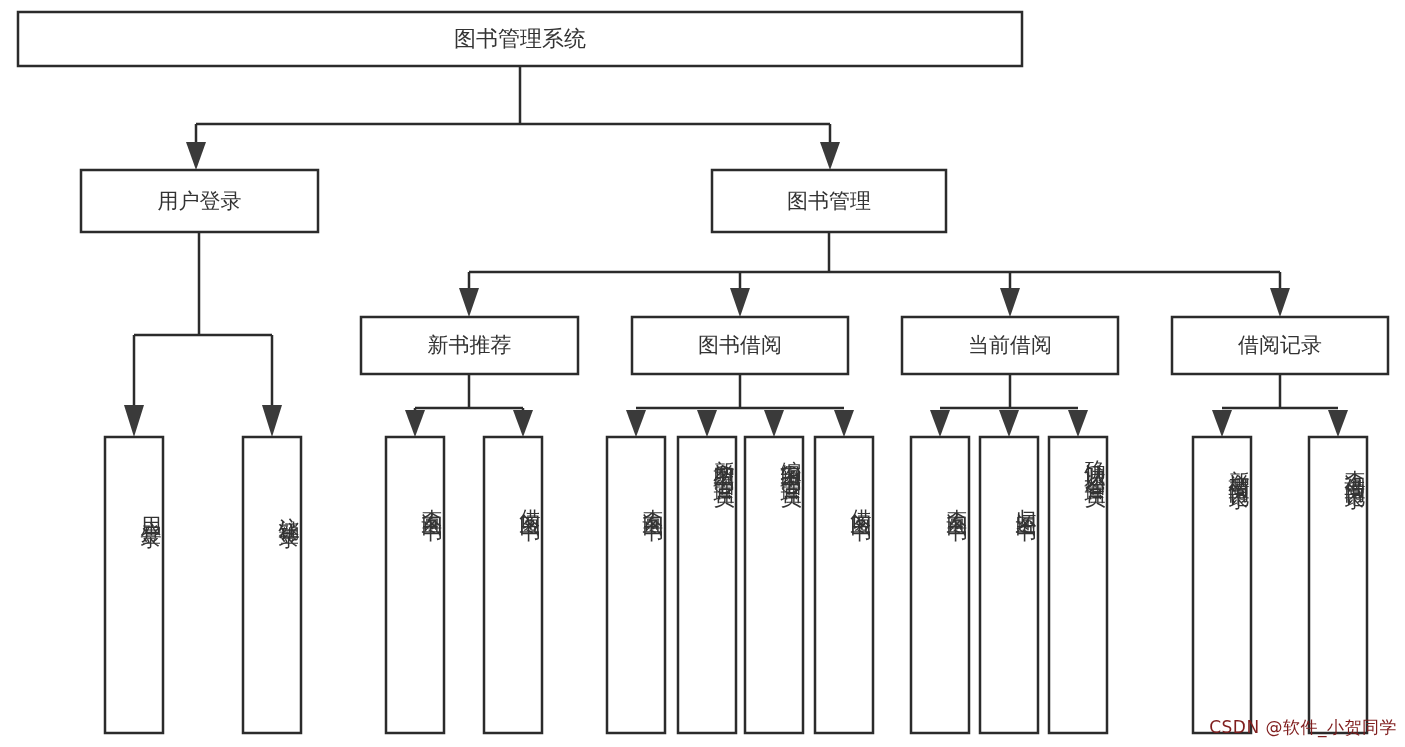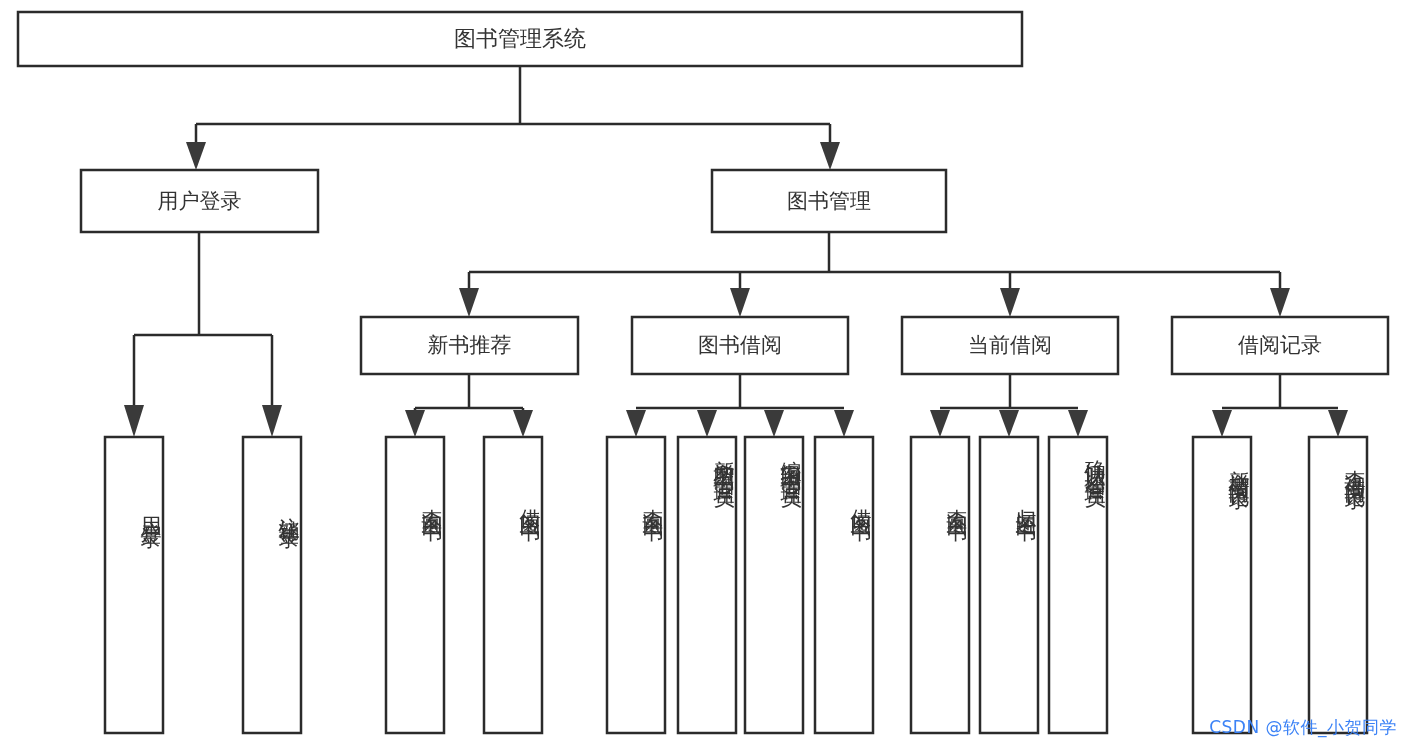--- a/index.html
+++ b/index.html
@@ -66,21 +66,21 @@
     text-align: center;
     white-space: nowrap;
     pointer-events: none;
   }
   .watermark {
     position: absolute;
     right: 8px;
     bottom: 8px;
     font-family: "DejaVu Sans", "Liberation Sans", sans-serif;
     font-size: 17px;
-    color: #3b82f6;
+    color: #7f1d1d;
     letter-spacing: 0.5px;
     white-space: nowrap;
   }
 </style>
 </head>
 <body>
 
 <div id="diagram-root">
 
   <svg id="flow" viewBox="0 0 1405 747">

